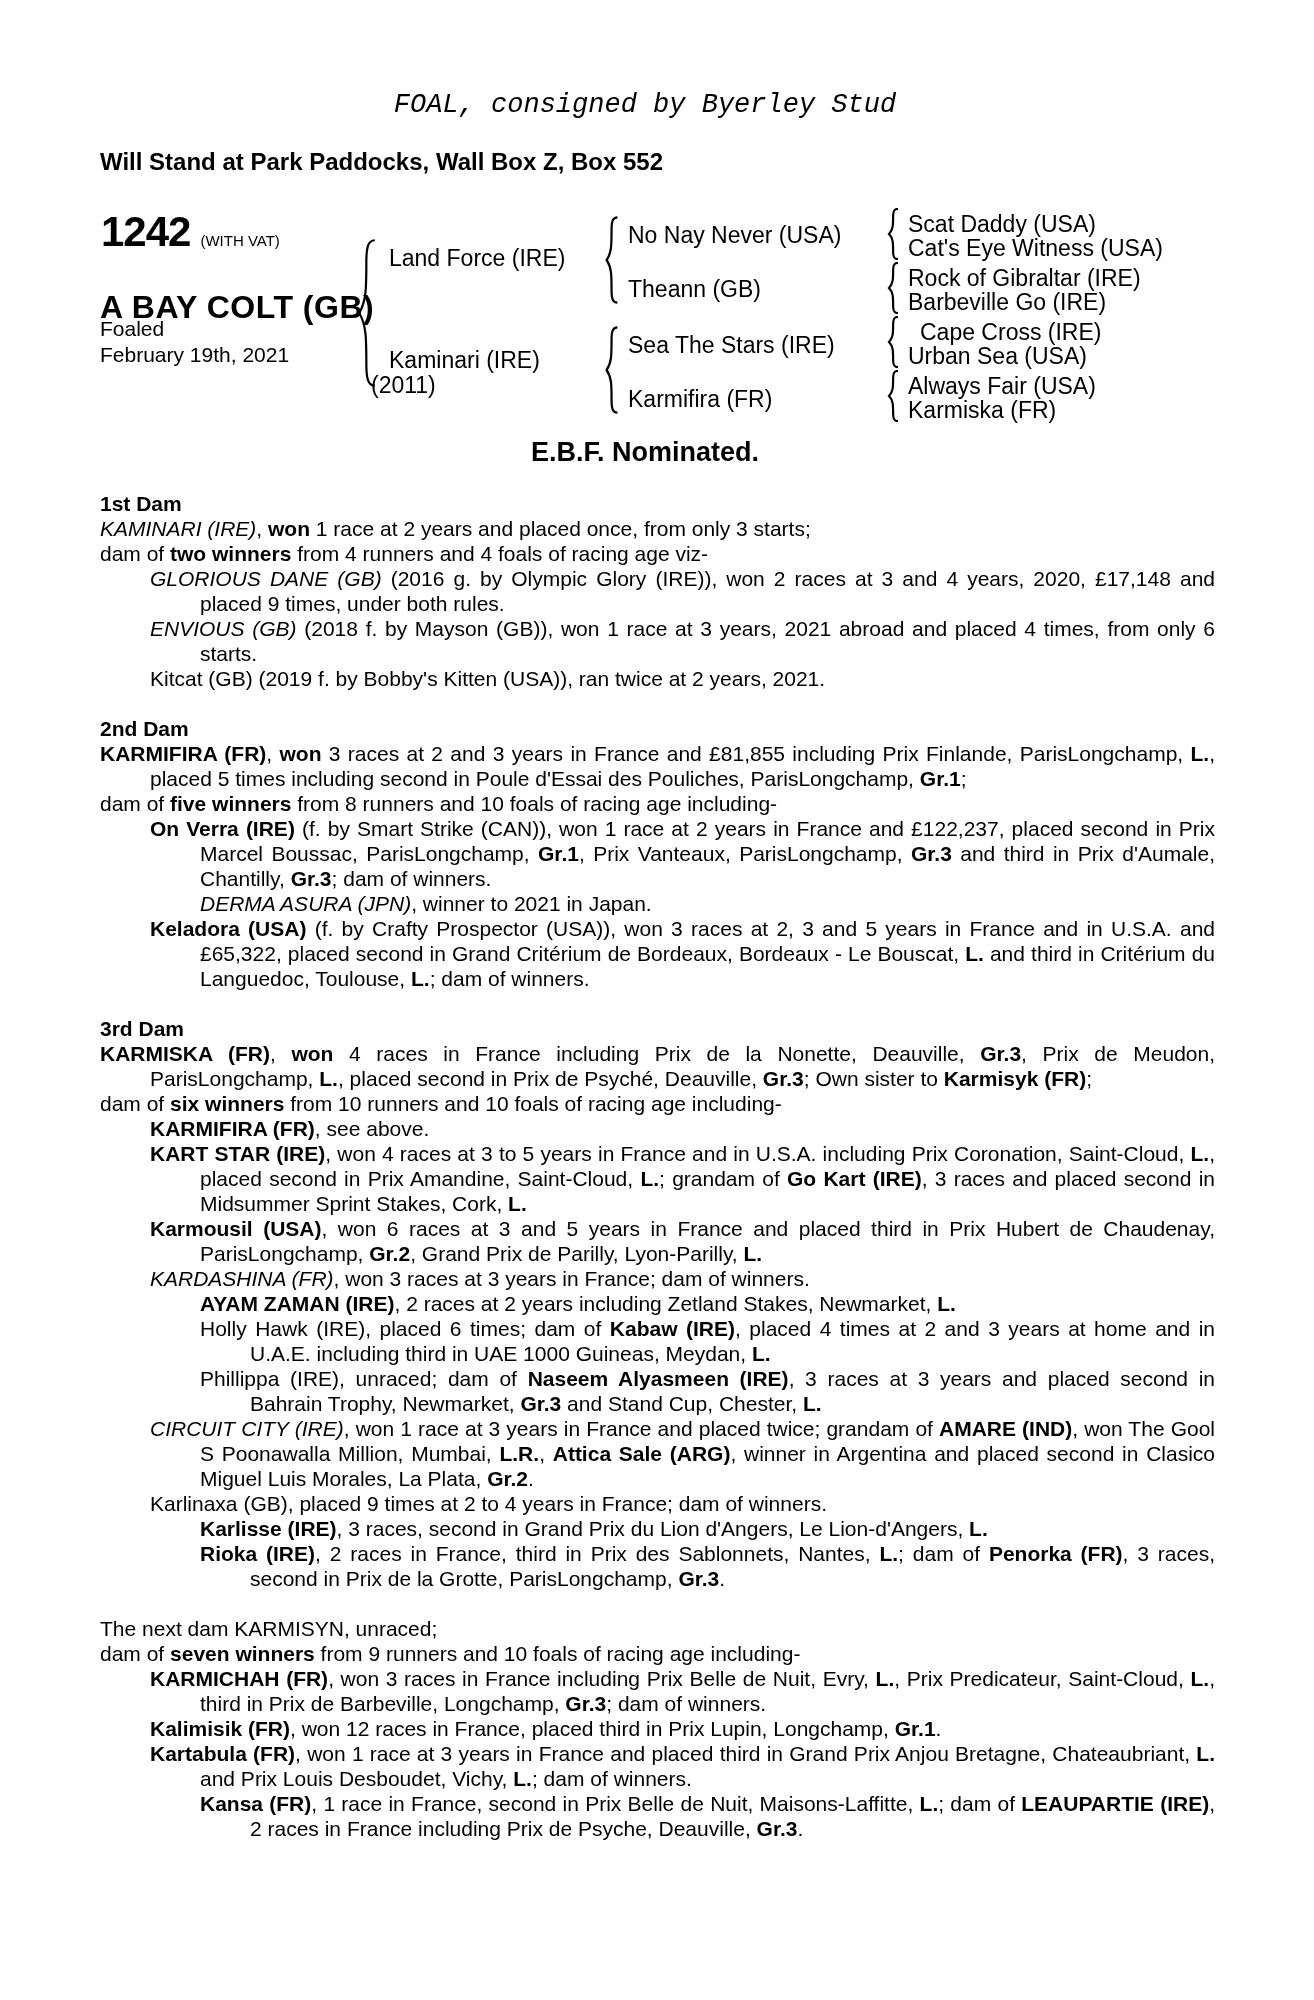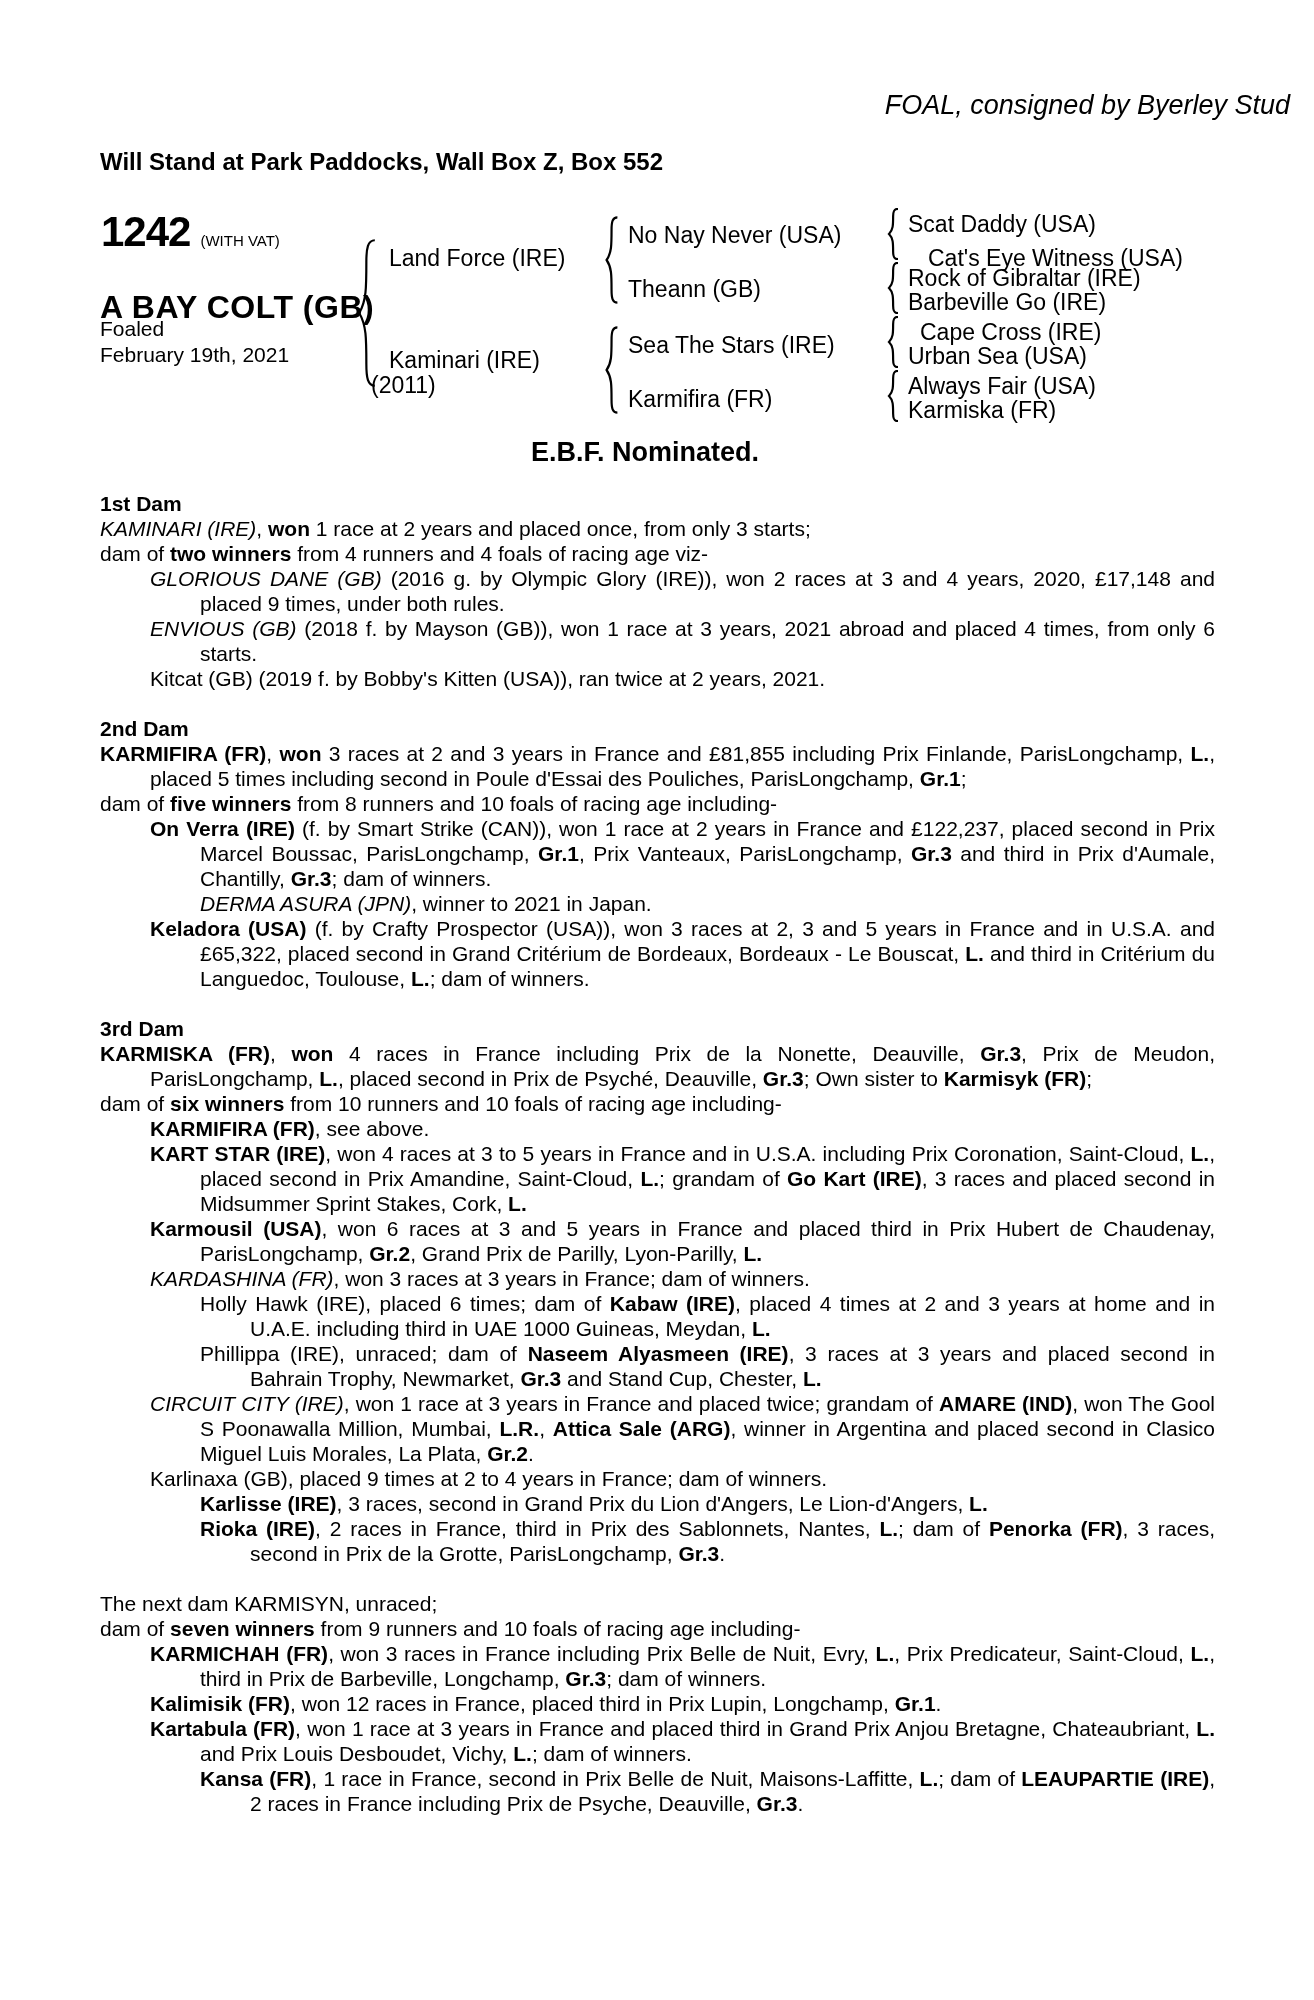--- a/index.html
+++ b/index.html
@@ -7,21 +7,21 @@
     position:relative;
     width:1314px;height:2000px;
     background:#ffffff;
     font-family:"Liberation Sans", sans-serif;
     color:#000;
     overflow:hidden;
   }
   
   .title{
     position:absolute;top:90px;left:0;width:1290px;
-    text-align:right;font-style:italic;font-size:27px;
+    text-align:center;font-style:italic;font-size:27px;font-family:Liberation Mono, monospace;
   }
   .stand{
     position:absolute;top:148px;left:100px;
     font-weight:bold;font-size:24px;
   }
   
   .lot-line{position:absolute;top:208px;left:101px;display:flex;align-items:baseline;}
   .lot-number{font-weight:bold;font-size:42px;letter-spacing:-1px;}
   .lot-vat{font-size:15px;margin-left:10px;}
   .colt-desc{position:absolute;top:289px;left:100px;font-weight:bold;font-size:32px;letter-spacing:.5px;}
@@ -104,21 +104,21 @@
   <div class="ped-name" style="left:389px;top:245px;">Land Force (IRE)</div>
   <div class="ped-name" style="left:389px;top:347px;">Kaminari (IRE)</div>
   <div class="ped-name" style="left:371px;top:372px;text-align:right;">(2011)</div>
 
   <div class="ped-name" style="left:628px;top:222px;">No Nay Never (USA)</div>
   <div class="ped-name" style="left:628px;top:276px;">Theann (GB)</div>
   <div class="ped-name" style="left:628px;top:332px;">Sea The Stars (IRE)</div>
   <div class="ped-name" style="left:628px;top:386px;">Karmifira (FR)</div>
 
   <div class="ped-name" style="left:908px;top:211px;">Scat Daddy (USA)</div>
-  <div class="ped-name" style="left:908px;top:245px;margin-left:20px;">Cat's Eye Witness (USA)</div>
+  <div class="ped-name" style="left:908px;top:235px;">Cat's Eye Witness (USA)</div>
   <div class="ped-name" style="left:908px;top:265px;">Rock of Gibraltar (IRE)</div>
   <div class="ped-name" style="left:908px;top:289px;">Barbeville Go (IRE)</div>
   <div class="ped-name" style="left:908px;top:319px;margin-left:12px;">Cape Cross (IRE)</div>
   <div class="ped-name" style="left:908px;top:343px;">Urban Sea (USA)</div>
   <div class="ped-name" style="left:908px;top:373px;">Always Fair (USA)</div>
   <div class="ped-name" style="left:908px;top:397px;">Karmiska (FR)</div>
 
   <div class="ebf">E.B.F. Nominated.</div>
 
   <div class="body-text">
@@ -139,20 +139,21 @@
         <p class="para p1"><span class="r-b">Keladora (USA)</span><span class="r-n"> (f. by Crafty Prospector (USA)), won 3 races at 2, 3 and 5 years in France and in U.S.A. and £65,322, placed second in Grand Critérium de Bordeaux, Bordeaux - Le Bouscat, </span><span class="r-b">L.</span><span class="r-n"> and third in Critérium du Languedoc, Toulouse, </span><span class="r-b">L.</span><span class="r-n">; dam of winners.</span></p>
       </div>
       <div class="section">
         <div class="sec-header">3rd Dam</div>
         <p class="para p0"><span class="r-b">KARMISKA (FR)</span><span class="r-n">, </span><span class="r-b">won</span><span class="r-n"> 4 races in France including Prix de la Nonette, Deauville, </span><span class="r-b">Gr.3</span><span class="r-n">, Prix de Meudon, ParisLongchamp, </span><span class="r-b">L.</span><span class="r-n">, placed second in Prix de Psyché, Deauville, </span><span class="r-b">Gr.3</span><span class="r-n">; Own sister to </span><span class="r-b">Karmisyk (FR)</span><span class="r-n">;</span></p>
         <p class="para p0"><span class="r-n">dam of </span><span class="r-b">six winners</span><span class="r-n"> from 10 runners and 10 foals of racing age including-</span></p>
         <p class="para p1"><span class="r-b">KARMIFIRA (FR)</span><span class="r-n">, see above.</span></p>
         <p class="para p1"><span class="r-b">KART STAR (IRE)</span><span class="r-n">, won 4 races at 3 to 5 years in France and in U.S.A. including Prix Coronation, Saint-Cloud, </span><span class="r-b">L.</span><span class="r-n">, placed second in Prix Amandine, Saint-Cloud, </span><span class="r-b">L.</span><span class="r-n">; grandam of </span><span class="r-b">Go Kart (IRE)</span><span class="r-n">, 3 races and placed second in Midsummer Sprint Stakes, Cork, </span><span class="r-b">L.</span></p>
         <p class="para p1"><span class="r-b">Karmousil (USA)</span><span class="r-n">, won 6 races at 3 and 5 years in France and placed third in Prix Hubert de Chaudenay, ParisLongchamp, </span><span class="r-b">Gr.2</span><span class="r-n">, Grand Prix de Parilly, Lyon-Parilly, </span><span class="r-b">L.</span></p>
         <p class="para p1"><span class="r-i">KARDASHINA (FR)</span><span class="r-n">, won 3 races at 3 years in France; dam of winners.</span></p>
+        <p class="para p2"><span class="r-b">AYAM ZAMAN (IRE)</span><span class="r-n">, 2 races at 2 years including Zetland Stakes, Newmarket, </span><span class="r-b">L.</span></p>
         <p class="para p2"><span class="r-n">Holly Hawk (IRE), placed 6 times; dam of </span><span class="r-b">Kabaw (IRE)</span><span class="r-n">, placed 4 times at 2 and 3 years at home and in U.A.E. including third in UAE 1000 Guineas, Meydan, </span><span class="r-b">L.</span></p>
         <p class="para p2"><span class="r-n">Phillippa (IRE), unraced; dam of </span><span class="r-b">Naseem Alyasmeen (IRE)</span><span class="r-n">, 3 races at 3 years and placed second in Bahrain Trophy, Newmarket, </span><span class="r-b">Gr.3</span><span class="r-n"> and Stand Cup, Chester, </span><span class="r-b">L.</span></p>
         <p class="para p1"><span class="r-i">CIRCUIT CITY (IRE)</span><span class="r-n">, won 1 race at 3 years in France and placed twice; grandam of </span><span class="r-b">AMARE (IND)</span><span class="r-n">, won The Gool S Poonawalla Million, Mumbai, </span><span class="r-b">L.R.</span><span class="r-n">, </span><span class="r-b">Attica Sale (ARG)</span><span class="r-n">, winner in Argentina and placed second in Clasico Miguel Luis Morales, La Plata, </span><span class="r-b">Gr.2</span><span class="r-n">.</span></p>
         <p class="para p1"><span class="r-n">Karlinaxa (GB), placed 9 times at 2 to 4 years in France; dam of winners.</span></p>
         <p class="para p2"><span class="r-b">Karlisse (IRE)</span><span class="r-n">, 3 races, second in Grand Prix du Lion d'Angers, Le Lion-d'Angers, </span><span class="r-b">L.</span></p>
         <p class="para p2"><span class="r-b">Rioka (IRE)</span><span class="r-n">, 2 races in France, third in Prix des Sablonnets, Nantes, </span><span class="r-b">L.</span><span class="r-n">; dam of </span><span class="r-b">Penorka (FR)</span><span class="r-n">, 3 races, second in Prix de la Grotte, ParisLongchamp, </span><span class="r-b">Gr.3</span><span class="r-n">.</span></p>
       </div>
       <div class="section">
         <p class="para p0"><span class="r-n">The next dam KARMISYN, unraced;</span></p>
         <p class="para p0"><span class="r-n">dam of </span><span class="r-b">seven winners</span><span class="r-n"> from 9 runners and 10 foals of racing age including-</span></p>

